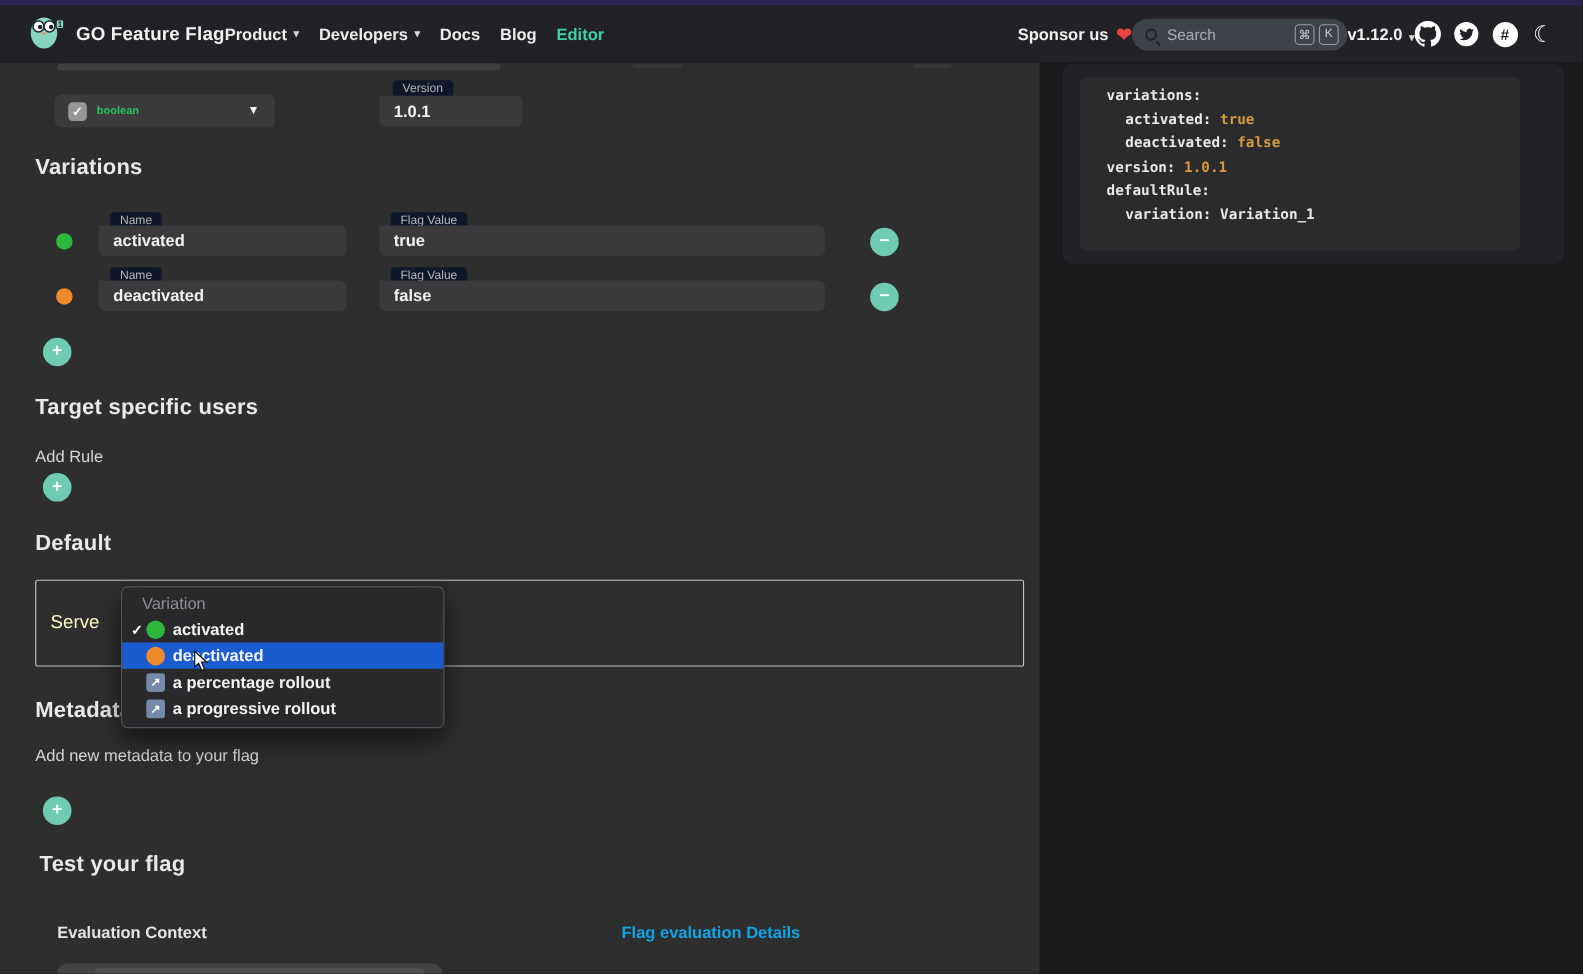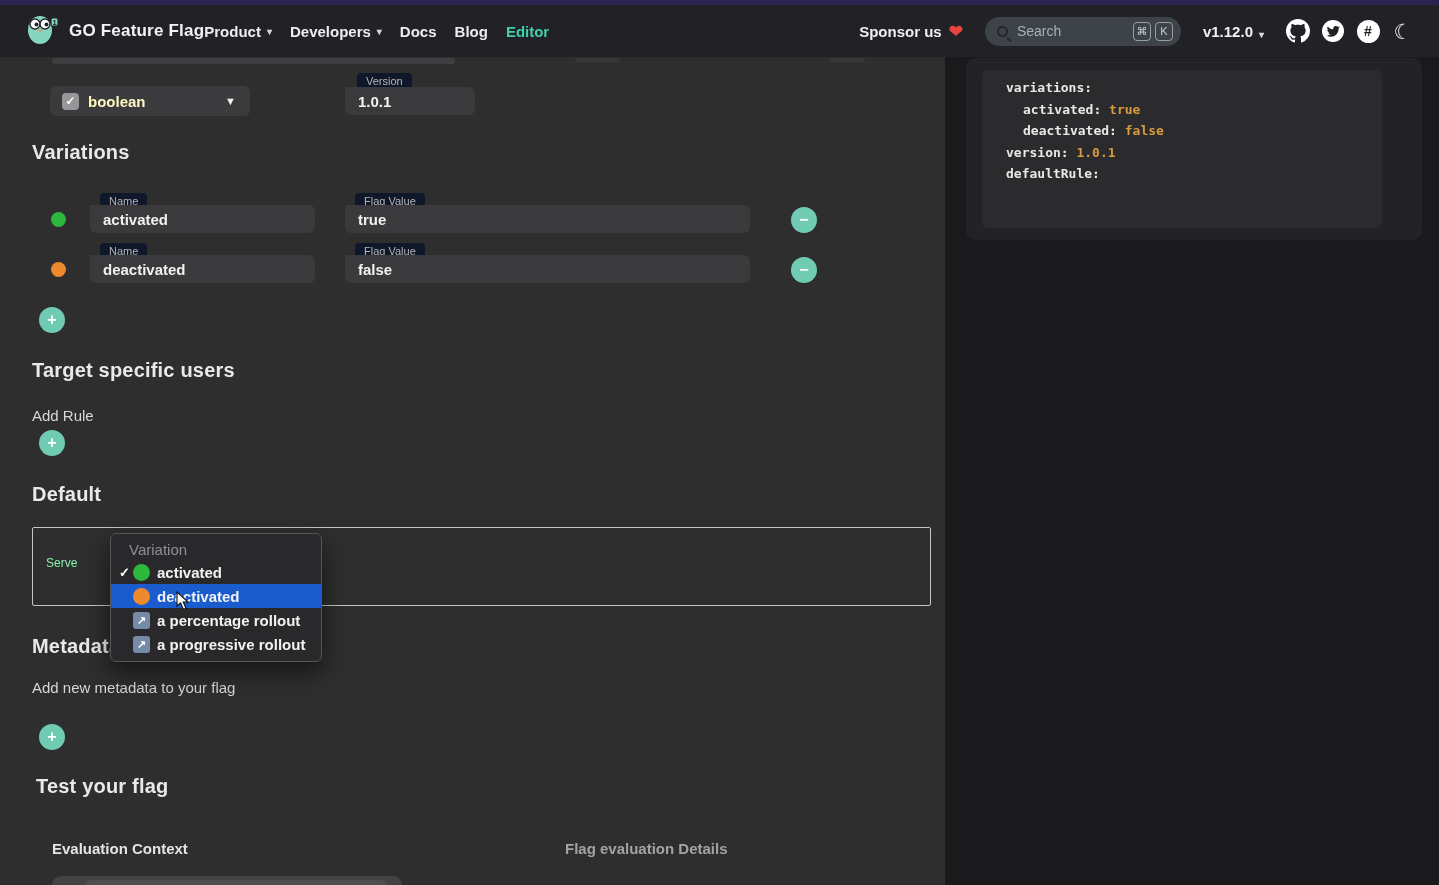--- a/index.html
+++ b/index.html
@@ -9,21 +9,21 @@
   
   .top-strip { position:absolute; left:0; top:0; width:1439px; height:5px; background:#2b2452; }
   .navbar { position:absolute; left:0; top:5px; width:1439px; height:52px; background:#222226;
     display:flex; align-items:center; padding:0 24px; }
   .brand { display:flex; align-items:center; gap:9px; }
   .brand-title { color:#f2f2f2; font-size:17px; font-weight:700; letter-spacing:.2px;text-align:right; }
   .nav-links { display:flex; align-items:center; gap:18px; }
   .nav-link { color:#ededed; font-size:15px; font-weight:700; cursor:pointer; display:flex; align-items:center; gap:6px;}
   .nav-link.active { color:#3ed0ac; }
   .caret { font-size:10px; color:#d8d8d8; }
-  .nav-right { margin-left:auto; display:flex; align-items:center; gap:22px; }
+  .nav-right { margin-left:auto; display:flex; align-items:center; }
   .sponsor { color:#efefef; font-size:15px; font-weight:700; display:flex; align-items:center; gap:7px; cursor:pointer;}
   .heart { color:#e8433f; font-size:17px; }
   .search-pill { width:196px; height:29px; background:#3e434a; border-radius:15px;
     display:flex; align-items:center; padding:0 8px 0 12px; cursor:text; }
   .lens { width:11px; height:11px; border:2px solid #23262b; border-radius:50%; position:relative; flex:0 0 auto;}
   .lens::after { content:""; position:absolute; width:2px; height:5px; background:#23262b;
     left:9px; top:9px; transform:rotate(-45deg); }
   .search-input { flex:1; background:transparent; border:none; outline:none; color:#b9bfc7;
     font-size:14px; margin-left:9px; font-family:"Liberation Sans", sans-serif; width:60px;}
   .search-input::placeholder { color:#a9afb8; }
@@ -42,21 +42,21 @@
 
   .cutbar { position:absolute; background:#3f3f41; border-radius:3px; }
 
   h2.sec { position:absolute; font-size:20px; font-weight:700; color:#e9e9e9; letter-spacing:.2px;}
 
   
   .type-select { position:absolute; left:50px; top:29px; width:200px; height:30px; background:#3b3b3d;
     border-radius:6px; display:flex; align-items:center; padding:0 14px 0 12px; cursor:pointer;}
   .chk { width:17px; height:17px; background:#97979a; border-radius:4px; color:#fff; font-size:12px;
     font-weight:700; display:flex; align-items:center; justify-content:center; }
-  .type-label { color:#fef9c3; font-size:15px; font-weight:700; margin-left:9px; }
+  .type-label { color:#22c55e; font-size:10px; font-weight:700; margin-left:9px; }
   .type-caret { margin-left:auto; color:#f0f0f0; font-size:11px; }
 
   
   .ftab { position:absolute; background:#0f172a; color:#b5b5b5; font-size:11px;
     padding:2px 9px 1px 9px; border-radius:4px 4px 0 0; }
   .fbox { position:absolute; height:28px; background:#3a3a3c; border-radius:0 6px 6px 6px;
     display:flex; align-items:center; padding:0 13px; color:#f1f1f1; font-size:15px; font-weight:600; cursor:text;}
 
   .dot { position:absolute; width:15px; height:15px; border-radius:50%; }
   .dot-green { background:#2db83d; }
@@ -64,24 +64,24 @@
 
   .round-btn { position:absolute; width:26px; height:26px; border-radius:50%; background:#6fcbb2;
     color:#ffffff; font-size:16px; font-weight:700; display:flex; align-items:center; justify-content:center;
     cursor:pointer; border:none; }
 
   .plain-label { position:absolute; color:#d6d6d6; font-size:15px; font-weight:500; }
 
   
   .serve-box { position:absolute; left:32px; top:470px; width:899px; height:79px;
     border:1px solid #c3c7c3; border-radius:2px; }
-  .serve-label { position:absolute; left:46px; top:499px; color:#86efac; font-size:12px; font-weight:500;}
-
-  
-  .dropdown { position:absolute; left:110px; top:476px; width:212px; background:#29292c;
+  .serve-label { position:absolute; left:46px; top:499px; color:#fef9c3; font-size:17px; font-weight:500;}
+
+  
+  .dropdown { position:absolute; left:110px; top:476px; width:294px; background:#29292c;
     border:1px solid #55555a; border-radius:6px; box-shadow:0 10px 24px rgba(0,0,0,.55);
     z-index:5; padding:4px 0 5px 0; }
   .dd-header { height:22px; display:flex; align-items:center; padding-left:18px;
     color:#8f8f94; font-size:15px; }
   .dd-item { height:24px; display:flex; align-items:center; padding:0 8px 0 5px;
     color:#f2f2f2; font-size:15px; font-weight:600; cursor:pointer; }
   .dd-item.selected { background:#1a5bce; }
   .dd-check { width:17px; text-align:center; color:#fff; font-size:13px; font-weight:700; flex:0 0 auto;}
   .dd-dot { width:17px; height:17px; border-radius:50%; margin-right:7px; flex:0 0 auto;}
   .dd-rollout { width:17px; height:17px; border-radius:3px; background:#7589a8; color:#fff;
@@ -277,28 +277,29 @@
     </span>
 
     <h2 class="sec" style="left:32px; top:578px; z-index:1;">Metadata</h2>
     <div class="plain-label" style="left:32px; top:622px;">Add new metadata to your flag</div>
     <button class="round-btn" style="left:39px; top:667px;">
       <span>+</span>
     </button>
 
     <h2 class="sec" style="left:36px; top:718px;">Test your flag</h2>
     <div class="plain-label" style="left:52px; top:783px; font-weight:700; color:#e4e4e4;">Evaluation Context</div>
-    <div class="plain-label" style="left:565px; top:783px; font-weight:700; color:#a3a3a3;">Flag evaluation Details</div>
+    <div class="plain-label" style="left:565px; top:783px; font-weight:700; color:#0ea5e9;">Flag evaluation Details</div>
     <div class="partial-input">
       <div class="partial-input-inner"></div>
     </div>
   </div>
 
   <div class="yaml-card">
     <div class="yaml-code">
       <div class="yline ind1"><span class="yk">variations:</span></div>
       <div class="yline ind2"><span class="yk">activated:</span> <span class="yv">true</span></div>
       <div class="yline ind2"><span class="yk">deactivated:</span> <span class="yv">false</span></div>
       <div class="yline ind1"><span class="yk">version:</span> <span class="yv">1.0.1</span></div>
       <div class="yline ind1"><span class="yk">defaultRule:</span></div>
+      <div class="yline ind2"><span class="yk">variation:</span> <span class="yv-plain">Variation_1</span></div>
     </div>
   </div>
 </div>
 
 </body></html>

